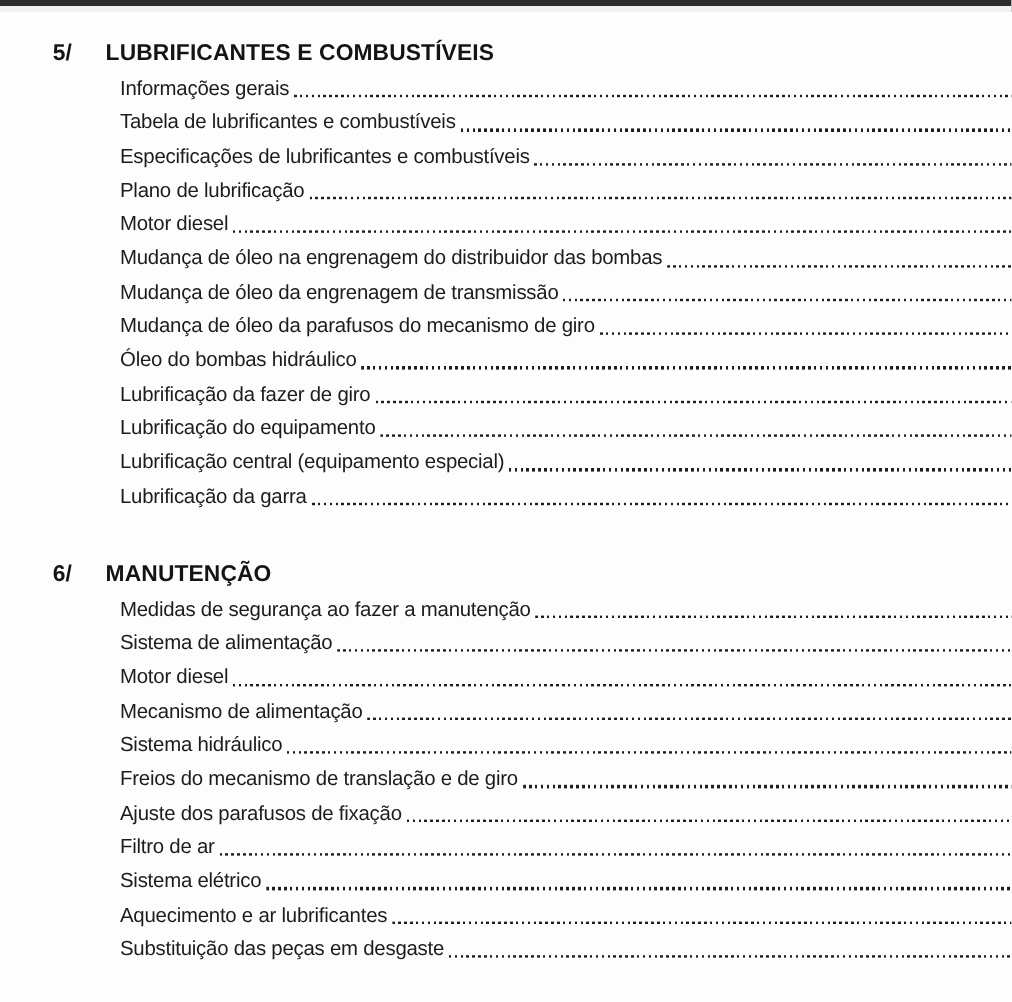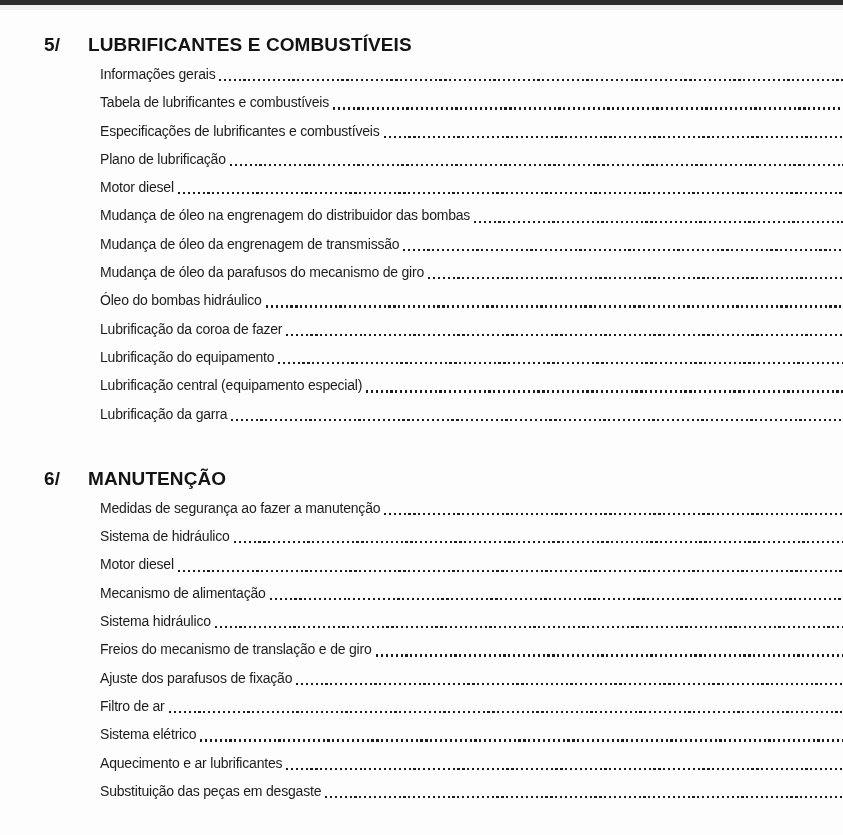--- a/index.html
+++ b/index.html
@@ -43,21 +43,21 @@
   }
   .entries {
     list-style: none;
     margin: 1px 0 0 0;
     padding: 0 0 0 56px;
   }
   .toc-row {
     display: flex;
     align-items: flex-end;
     height: 28.3px;
-    font-size: 14px;
+    font-size: 17px;
     letter-spacing: -0.2px;
   }
   .entry-label {
     white-space: nowrap;
     line-height: 28.3px;
   }
   .leader {
     flex: 1 1 auto;
     height: 2.2px;
     margin: 0 0 7px 4px;
@@ -119,21 +119,21 @@
     <span class="entry-label">Mudança de óleo da parafusos do mecanismo de giro</span>
     <span class="leader"></span>
   </li>
 
   <li class="toc-row">
     <span class="entry-label">Óleo do bombas hidráulico</span>
     <span class="leader"></span>
   </li>
 
   <li class="toc-row">
-    <span class="entry-label">Lubrificação da coroa de fazer</span>
+    <span class="entry-label">Lubrificação da fazer de giro</span>
     <span class="leader"></span>
   </li>
 
   <li class="toc-row">
     <span class="entry-label">Lubrificação do equipamento</span>
     <span class="leader"></span>
   </li>
 
   <li class="toc-row">
     <span class="entry-label">Lubrificação central (equipamento especial)</span>
@@ -152,21 +152,21 @@
       <span class="sec-num">6/</span>
       <span class="sec-title">MANUTENÇÃO</span>
     </div>
     <ul class="entries">
   <li class="toc-row">
     <span class="entry-label">Medidas de segurança ao fazer a manutenção</span>
     <span class="leader"></span>
   </li>
 
   <li class="toc-row">
-    <span class="entry-label">Sistema de hidráulico</span>
+    <span class="entry-label">Sistema de alimentação</span>
     <span class="leader"></span>
   </li>
 
   <li class="toc-row">
     <span class="entry-label">Motor diesel</span>
     <span class="leader"></span>
   </li>
 
   <li class="toc-row">
     <span class="entry-label">Mecanismo de alimentação</span>

